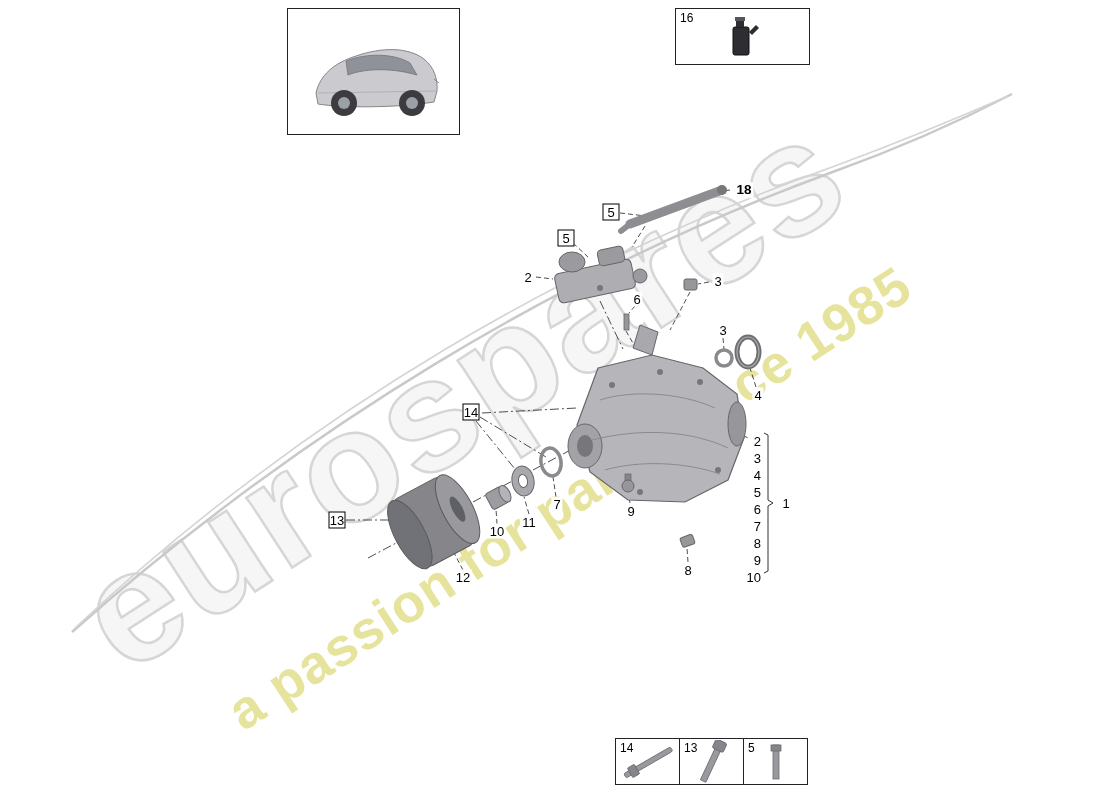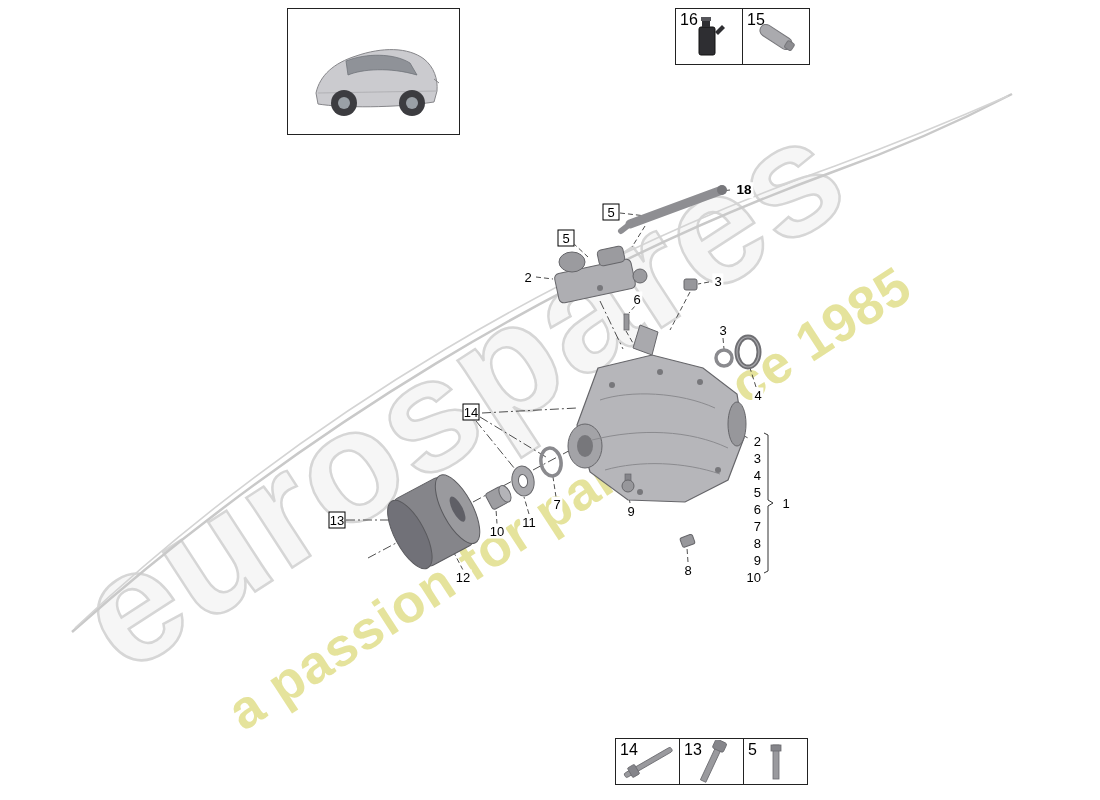--- a/index.html
+++ b/index.html
@@ -65,21 +65,21 @@
     flex: 1;
     position: relative;
     display: flex;
     align-items: center;
     justify-content: center;
   }
   .cell + .cell { border-left: 1px solid #222; }
   .cell-label {
     position: absolute;
     top: 2px; left: 4px;
-    font-size: 16px;
+    font-size: 12px;
     color: #000;
   }
   
   #callout-layer { position: absolute; left: 0; top: 0; width: 100%; height: 100%; z-index: 3; }
   .callout {
     position: absolute;
     transform: translate(-50%, -50%);
     font-size: 13px;
     line-height: 1;
     color: #000;
@@ -269,29 +269,20 @@
   <div class="box legend-top">
     <div class="cell">
       <span class="cell-label">16</span>
       <svg width="44" height="46" viewBox="0 0 44 46">
         <rect x="12" y="13" width="16" height="28" rx="2" fill="#2e2e32" stroke="#111"></rect>
         <rect x="15" y="6" width="8" height="7" fill="#2e2e32"></rect>
         <rect x="14" y="3" width="10" height="4" fill="#55555a"></rect>
         <path d="M28 18 l7 -7 l3 3 l-7 7 Z" fill="#2e2e32"></path>
       </svg>
     </div>
-    <div class="cell">
-      <span class="cell-label">15</span>
-      <svg width="56" height="46" viewBox="0 0 56 46">
-        <g transform="rotate(33 28 23)">
-          <rect x="10" y="17" width="36" height="12" rx="6" fill="#aaaaae" stroke="#77777b"></rect>
-          <rect x="40" y="19" width="8" height="8" rx="2" fill="#8d8d91" stroke="#77777b"></rect>
-        </g>
-      </svg>
-    </div>
   </div>
 
   <div class="box legend-bottom">
     <div class="cell">
       <span class="cell-label">14</span>
       <svg width="62" height="44" viewBox="0 0 62 44">
         <g transform="rotate(-30 31 22)">
           <rect x="4" y="20" width="54" height="5" rx="2" fill="#9a9a9e" stroke="#6a6a6e" stroke-width="0.8"></rect>
           <rect x="10" y="17" width="8" height="11" rx="1" fill="#85858a" stroke="#6a6a6e" stroke-width="0.8"></rect>
         </g>

